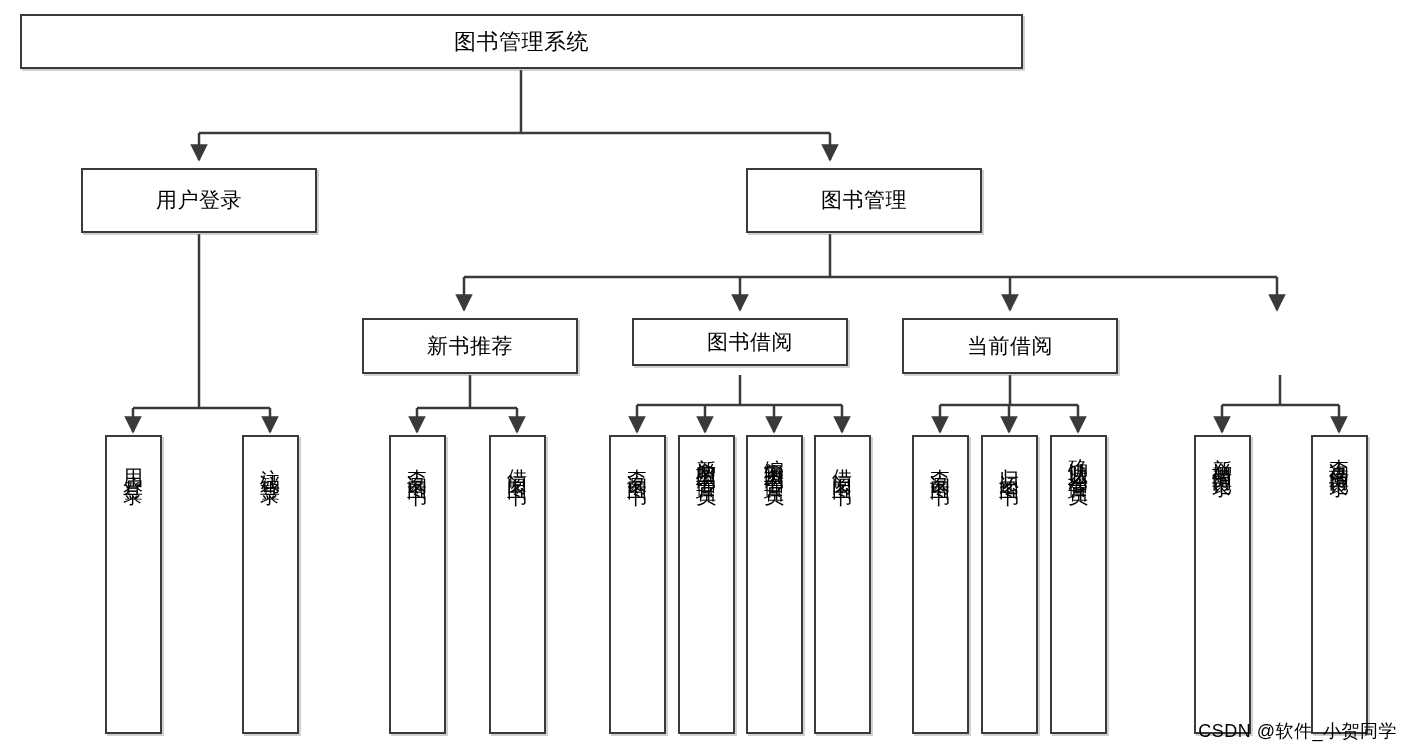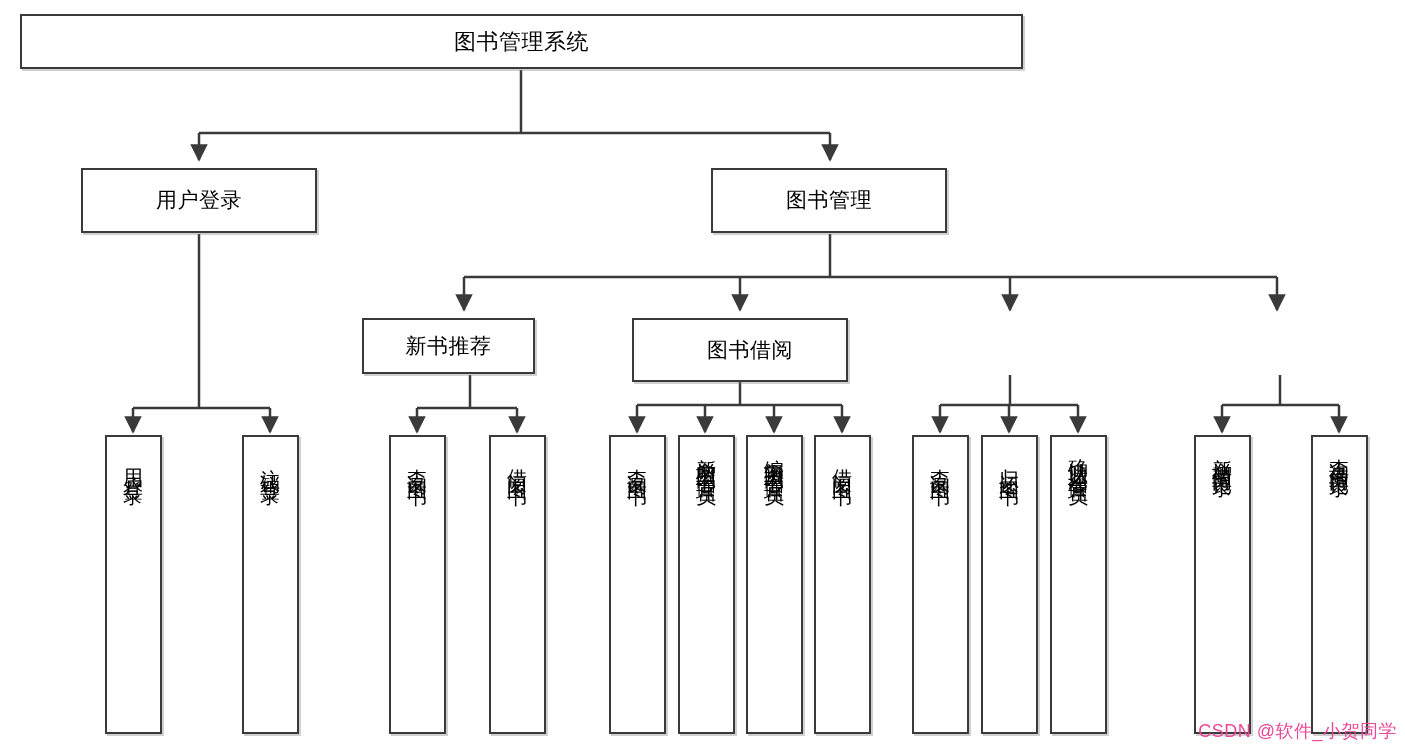--- a/index.html
+++ b/index.html
@@ -69,21 +69,21 @@
     padding-top: 6px;
   }
   .node.v.tall .node-label {
     letter-spacing: 4px;
   }
   .watermark {
     position: absolute;
     right: 8px;
     bottom: 4px;
     font-size: 18px;
-    color: #ec4899;
+    color: #000000;
     letter-spacing: 0.5px;
     white-space: nowrap;
     z-index: 3;
     user-select: none;
   }
 </style>
 </head>
 <body>
 
 <div id="canvas">
@@ -138,29 +138,32 @@
     </g>
   </svg>
 
   <div class="node h root" style="left:20px; top:14px; width:1003px; height:55px;">
     <span class="node-label">图书管理系统</span>
   </div>
 
   <div class="node h" style="left:81px; top:168px; width:236px; height:65px;">
     <span class="node-label">用户登录</span>
   </div>
-  <div class="node h" style="left:711px; top:168px; width:236px; height:65px;">
+  <div class="node h" style="left:746px; top:168px; width:236px; height:65px;">
     <span class="node-label">图书管理</span>
   </div>
 
-  <div class="node h" style="left:362px; top:318px; width:173px; height:56px;">
+  <div class="node h" style="left:362px; top:318px; width:216px; height:56px;">
     <span class="node-label">新书推荐</span>
   </div>
-  <div class="node h" style="left:632px; top:318px; width:216px; height:64px;padding-left:20px;">
+  <div class="node h" style="left:632px; top:318px; width:216px; height:48px;padding-left:20px;">
     <span class="node-label">图书借阅</span>
+  </div>
+  <div class="node h" style="left:902px; top:318px; width:216px; height:56px;">
+    <span class="node-label">当前借阅</span>
   </div>
 
   <div class="node v" style="left:105px; top:435px; width:57px; height:299px;">
     <span class="node-label">用户登录</span>
   </div>
   <div class="node v" style="left:242px; top:435px; width:57px; height:299px;">
     <span class="node-label">注销登录</span>
   </div>
 
   <div class="node v" style="left:389px; top:435px; width:57px; height:299px;">

